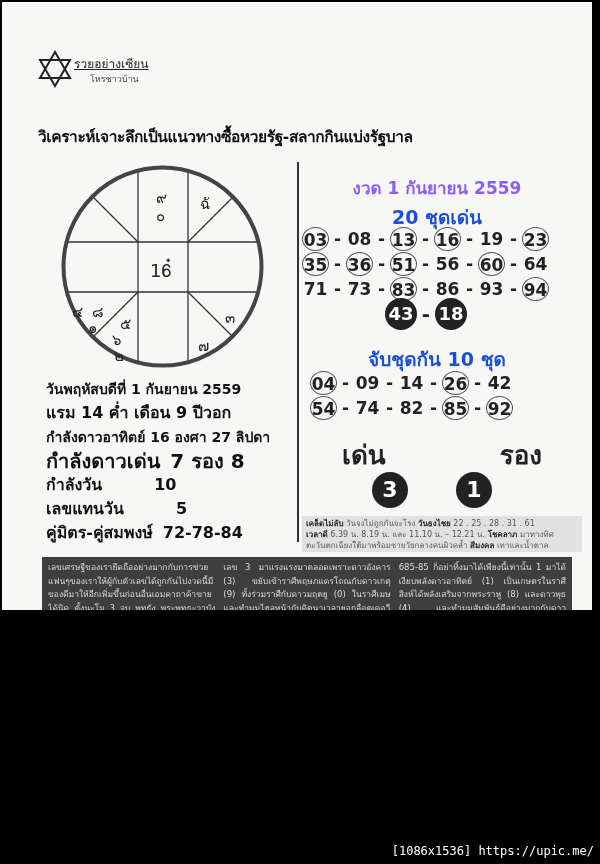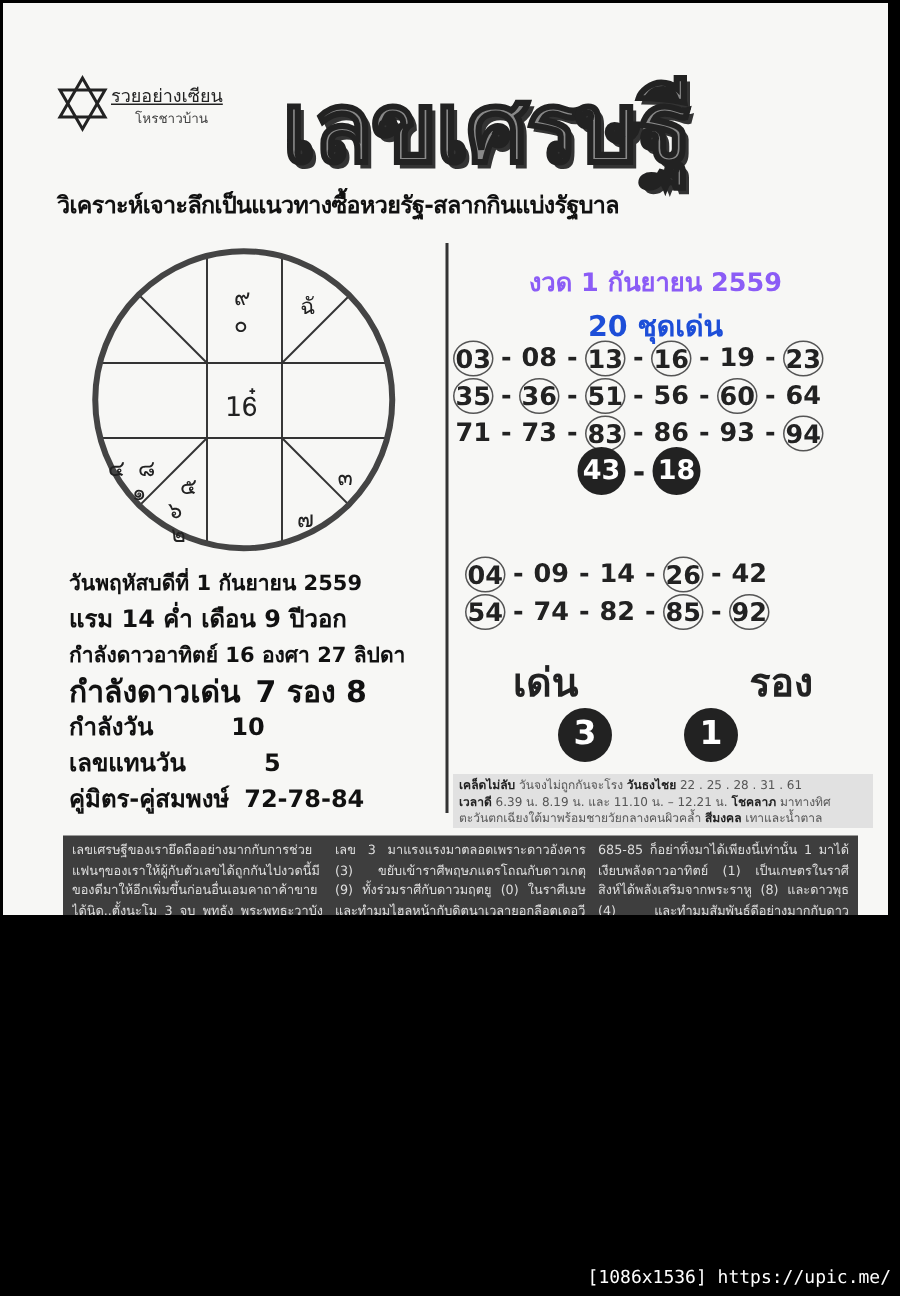--- a/index.html
+++ b/index.html
@@ -56,21 +56,20 @@
 
   <div class="brand">
     <svg class="star" viewBox="0 0 34 38">
       <polygon points="17,2 32,28 2,28" fill="none" stroke="#222" stroke-width="2"></polygon>
       <polygon points="17,36 32,10 2,10" fill="none" stroke="#222" stroke-width="2"></polygon>
     </svg>
     <span class="name">รวยอย่างเซียน</span>
     <span class="sub">โหรชาวบ้าน</span>
   </div>
 
-  <div class="title">เลขเศรษฐี</div>
   <div class="subtitle">วิเคราะห์เจาะลึกเป็นแนวทางซื้อหวยรัฐ-สลากกินแบ่งรัฐบาล</div>
 
   <div class="vdivider"></div>
 
   <div class="chart">
     <svg viewBox="0 0 205 205">
       <defs>
           <clipPath id="cc">
             <circle cx="102.5" cy="102.5" r="99"></circle>
           </clipPath>
@@ -153,20 +152,21 @@
         <span class="dash">-</span>
         <span class="num circ">94</span>
       </div>
     </div>
   <div class="bigpair">
     <span class="bn">43</span>
     <span class="d">-</span>
     <span class="bn">18</span>
   </div>
 
+  <div class="sec-title" style="top:342px;">จับชุดกัน 10 ชุด</div>
   <div class="numgrid" id="grid10" style="top:368px;left:308px;">
       <div class="numrow">
         <span class="num circ">04</span>
         <span class="dash">-</span>
         <span class="num">09</span>
         <span class="dash">-</span>
         <span class="num">14</span>
         <span class="dash">-</span>
         <span class="num circ">26</span>
         <span class="dash">-</span>

